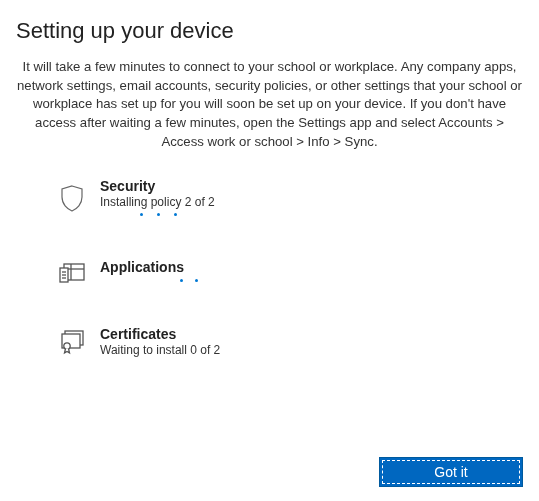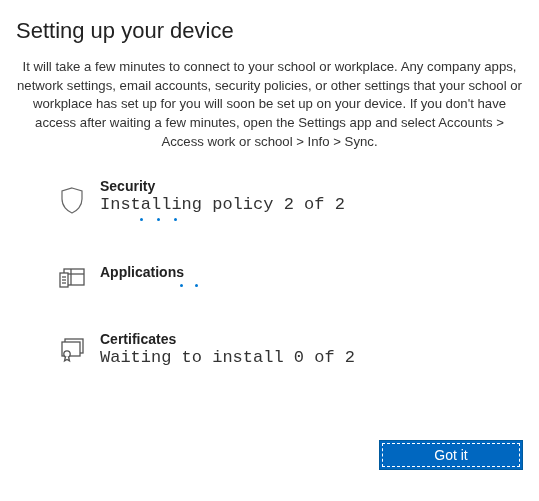--- a/index.html
+++ b/index.html
@@ -47,41 +47,40 @@
       margin-top: 2px;
     }
     .item-texts { flex: 1; }
     .item-title {
       font-size: 14px;
       font-weight: 600;
       color: #222;
       margin-bottom: 1px;
     }
     .item-status {
-      font-size: 17px;
+      font-size: 12px;
       color: #333;
-      font-family: Liberation Mono, monospace;
     }
     .dots {
       display: flex;
       gap: 14px;
       margin-top: 4px;
       margin-left: 40px;
     }
     .dot {
       width: 3px;
       height: 3px;
       border-radius: 50%;
       background: #0078D4;
     }
     .dots.two { margin-left: 80px; gap: 12px; }
     .footer {
       position: absolute;
       right: 16px;
-      bottom: 31px;
+      bottom: 14px;
     }
     .got-it {
       background: #0067C0;
       color: #fff;
       font-size: 14px;
       font-family: inherit;
       border: 1px solid #005A9E;
       outline: 1px dashed #fff;
       outline-offset: -4px;
       padding: 6px 0px;

